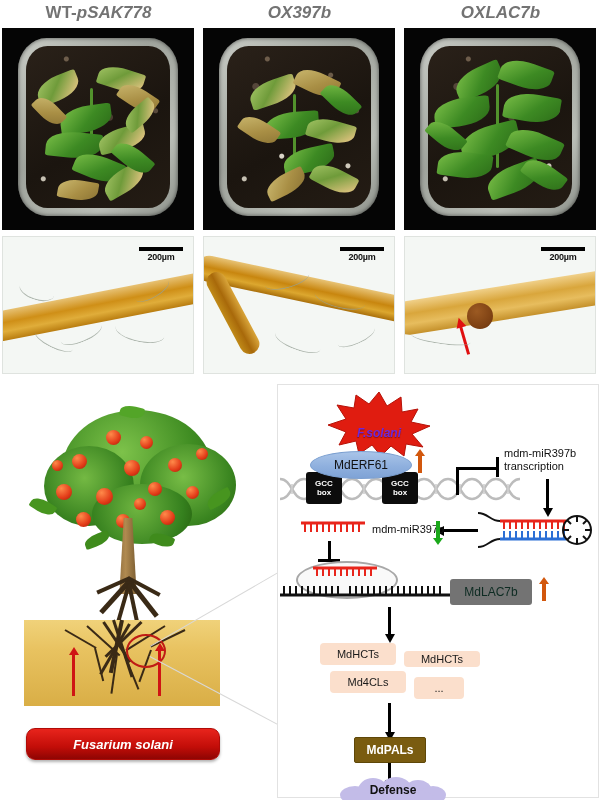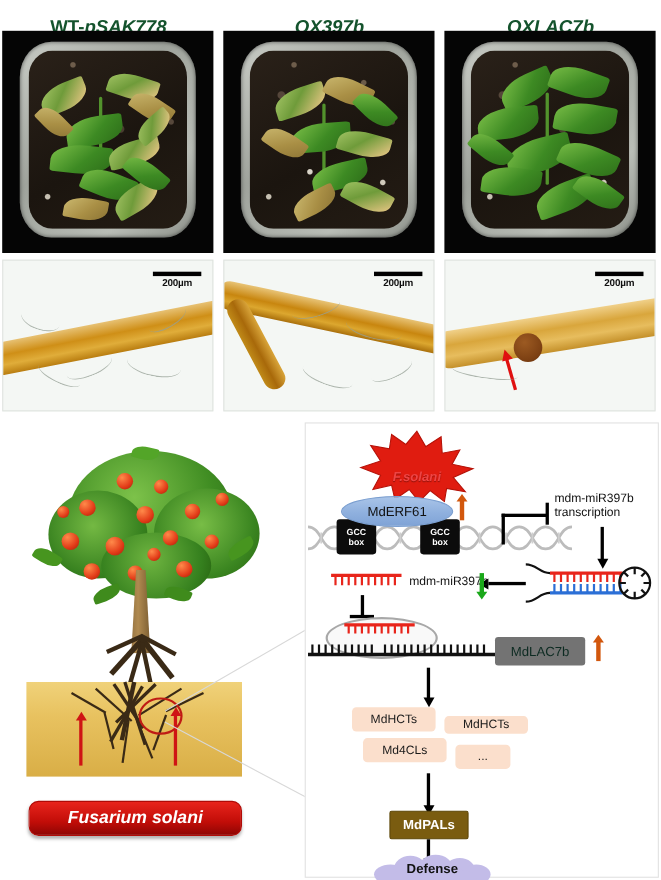--- a/index.html
+++ b/index.html
@@ -1,22 +1,22 @@
 <!DOCTYPE html>
 <html><head>
 <meta charset="utf-8">
 <style>
   html,body{margin:0;padding:0;background:#fff;}
   body{width:601px;height:800px;position:relative;overflow:hidden;
        font-family:"Liberation Sans",sans-serif;}
 
   
   #panelA{position:absolute;left:0;top:0;width:601px;height:232px;}
-  .col-label{position:absolute;top:14px;height:22px;line-height:22px;
-             text-align:center;font-size:17px;font-weight:bold;color:#14532d;}
+  .col-label{position:absolute;top:2px;height:22px;line-height:22px;
+             text-align:center;font-size:17px;font-weight:bold;color:#737373;}
   .col-label .ital{font-style:italic;}
   .photo{position:absolute;top:28px;height:202px;background:#050505;overflow:hidden;}
   .photo .inner{position:absolute;inset:0;}
 
   
   .pot{position:absolute;border-radius:18%;}
   .pot .rim{position:absolute;inset:0;border-radius:18%;
             background:linear-gradient(135deg,#c9ccc6,#9fa39c 40%,#b9bdb6 75%,#8d918a);
             box-shadow:0 0 4px rgba(0,0,0,.6) inset;}
   .pot .soil{position:absolute;inset:8px;border-radius:15%;
@@ -113,28 +113,28 @@
   .lignin{position:absolute;background:#7a5c10;border:1px solid #5e4708;
           color:#fff;font-weight:bold;font-size:12px;border-radius:2px;
           display:flex;align-items:center;justify-content:center;}
   .cloud{position:absolute;}
   .cloud .c{position:absolute;border-radius:50%;background:#c3bce8;}
   .cloud .lbl{position:absolute;inset:0;display:flex;align-items:center;
               justify-content:center;font-size:12px;font-weight:bold;
               color:#111;z-index:3;}
   .starburst{position:absolute;display:flex;align-items:center;
              justify-content:center;}
-  .starburst .txt{position:relative;z-index:2;color:#ef4444;font-style:italic;
+  .starburst .txt{position:relative;z-index:2;color:#6d28d9;font-style:italic;
                   font-size:12px;font-weight:bold;
                   text-shadow:0 1px 1px rgba(0,0,0,.35);margin-top:18px;}
   .fusbox{position:absolute;border-radius:9px;
           background:linear-gradient(180deg,#e8241c,#c20d08 60%,#8e0503);
           border:1px solid #b00b07;display:flex;align-items:center;
           justify-content:center;box-shadow:0 2px 3px rgba(0,0,0,.3);}
-  .fusbox span{color:#fff;font-style:italic;font-weight:bold;font-size:16px;}
+  .fusbox span{color:#fff;font-style:italic;font-weight:bold;font-size:13px;}
 </style>
 </head>
 <body>
 
 <div id="panelA">
 
   <div class="col-label" style="left:0;width:197px;">
     <span>WT-</span><span class="ital">pSAK778</span>
   </div>
   <div class="col-label" style="left:201px;width:197px;">

